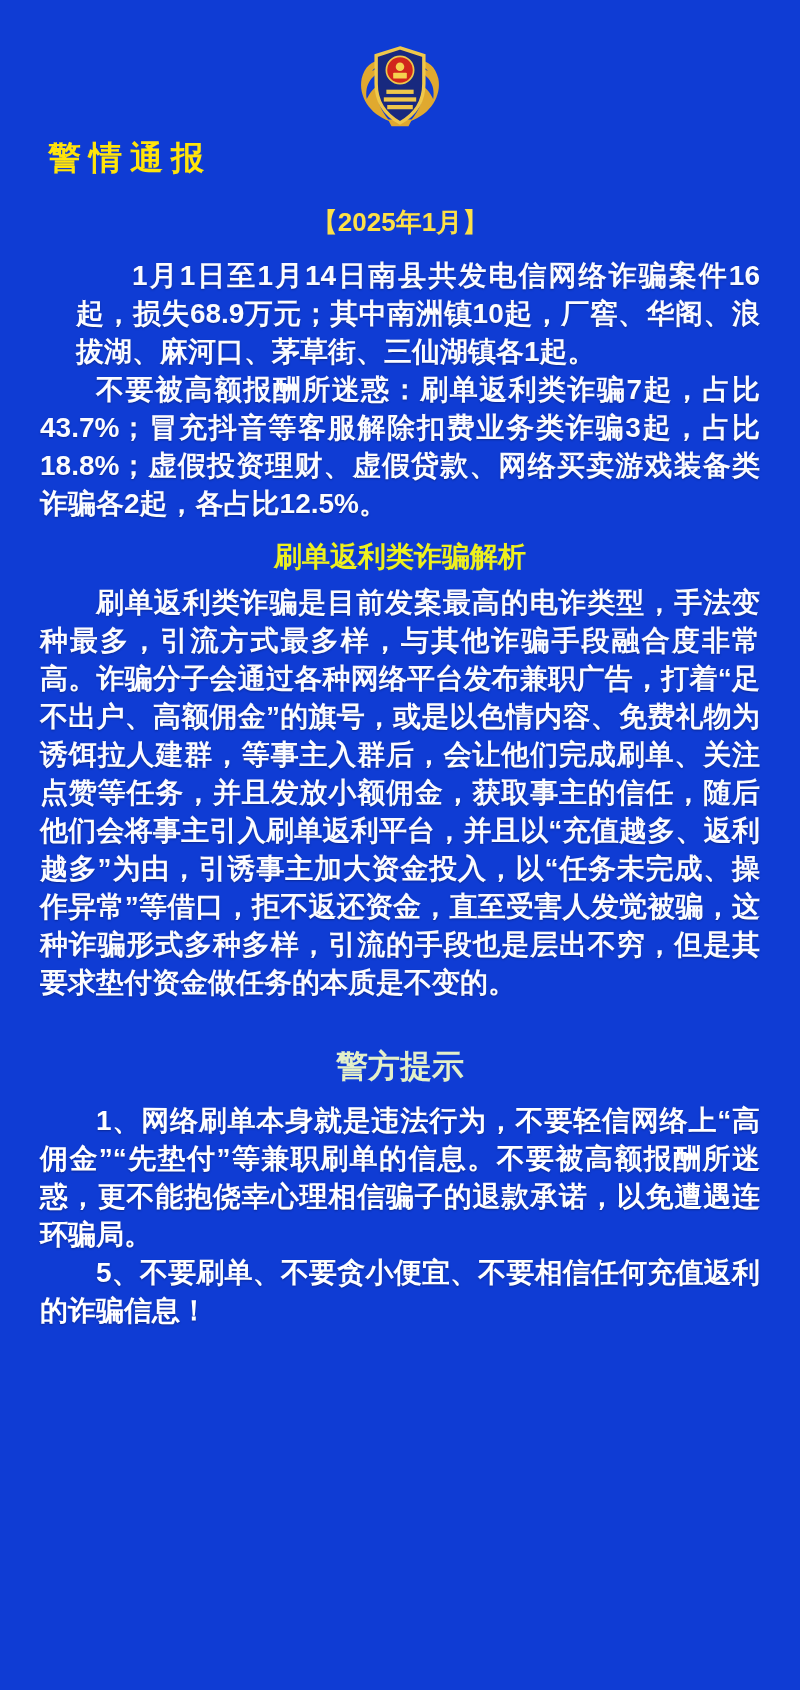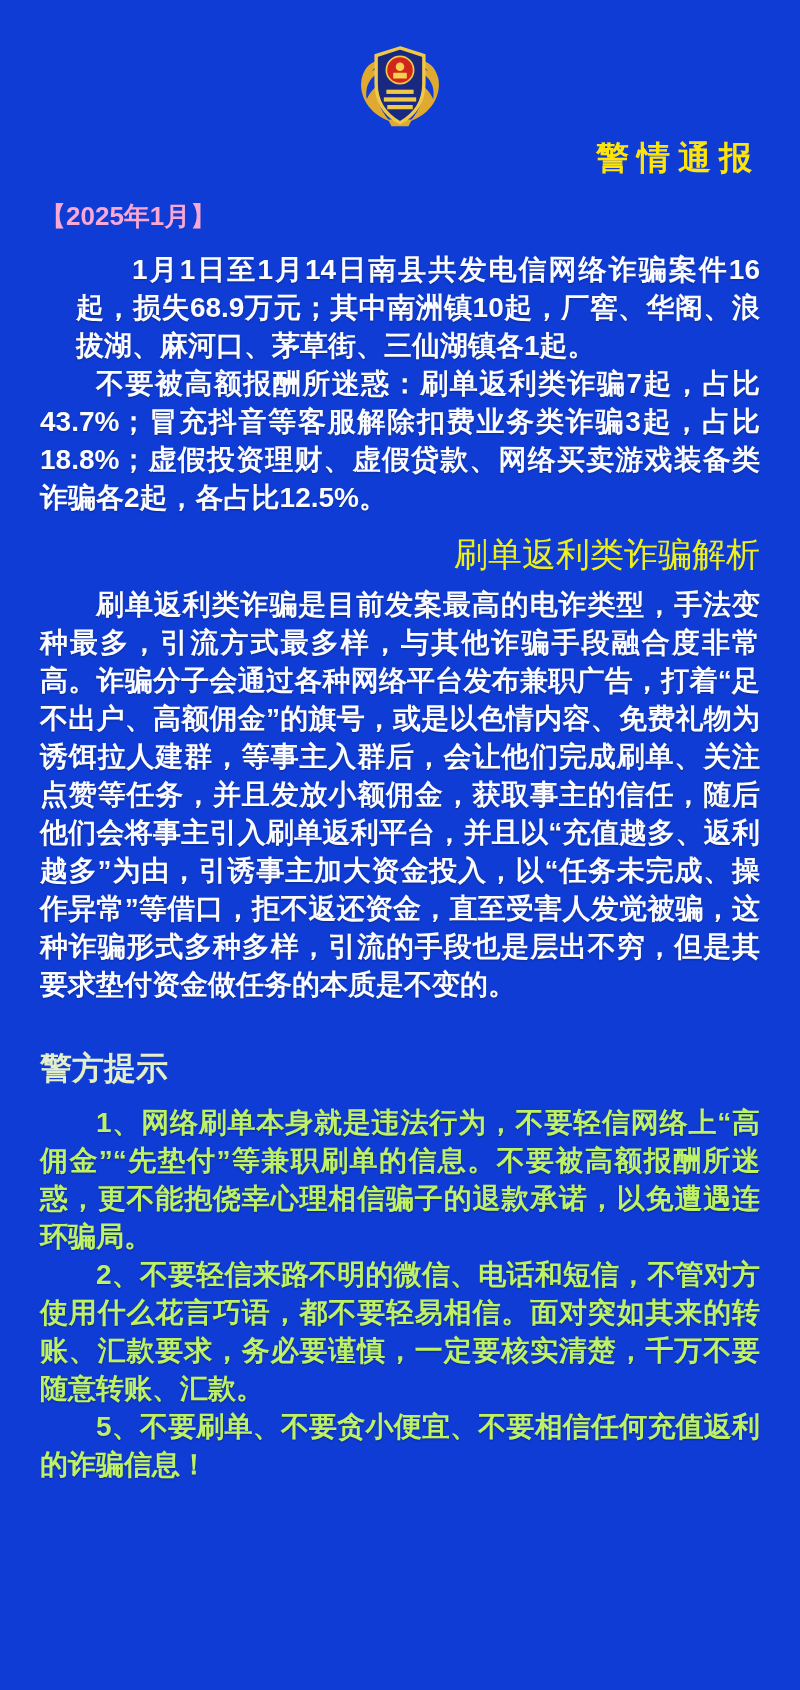--- a/index.html
+++ b/index.html
@@ -19,57 +19,58 @@
     padding: 0 40px;
     position: relative;
   }
   .badge {
     width: 88px;
     height: 92px;
     margin: 36px auto 0 auto;
   }
   .title {
     margin: 8px 0 0 0;
-    text-align: right;
+    text-align: left;
     font-size: 33px;
     letter-spacing: 8px;
     text-indent: 8px;
     color: #ffe40a;
     font-weight: 700;
   }
   .period {
-    margin-top: 18px;
-    text-align: left;
+    margin-top: 24px;
+    text-align: center;
     font-size: 26px;
-    color: #f9a8d4;
+    color: #fde047;
   }
   p.body {
     margin: 0;
     font-size: 28px;
     line-height: 38px;
     text-indent: 2em;
     text-align: justify;
     color: #fbfcff;
     text-shadow: 0 1px 2px rgba(0,0,30,0.35);
   }
   p.first { margin-top: 17px; margin-left: 36px; }
   .h-analysis {
     margin: 15px 0 8px 0;
-    text-align: right;
-    font-size: 34px;
+    text-align: center;
+    font-size: 28px;
     color: #eef01e;
-    font-weight: 400;
+    font-weight: 700;
   }
   .h-tips {
     margin: 43px 0 13px 0;
+    text-align: center;
     font-size: 32px;
     color: #e3efc9;
     font-weight: 700;
   }
-  p.tip { color: #bef264; }
+  p.tip { color: #ffffff; }
 </style>
 </head>
 <body>
 
 <div class="poster">
 
   <div class="badge">
     <svg width="88" height="92" viewBox="0 0 100 108" xmlns="http://www.w3.org/2000/svg">
       <g fill="#e0a92f">
         <path d="M48 36 C30 22 10 28 5 50 C1 70 14 92 38 100 C26 86 21 72 24 58 C15 64 11 74 11 74 C8 56 18 44 32 41 C24 38 17 41 17 41 C26 30 38 29 48 36 Z"></path>
@@ -95,16 +96,15 @@
   <p class="body first">1月1日至1月14日南县共发电信网络诈骗案件16起，损失68.9万元；其中南洲镇10起，厂窖、华阁、浪拔湖、麻河口、茅草街、三仙湖镇各1起。</p>
   <p class="body">不要被高额报酬所迷惑：刷单返利类诈骗7起，占比43.7%；冒充抖音等客服解除扣费业务类诈骗3起，占比18.8%；虚假投资理财、虚假贷款、网络买卖游戏装备类诈骗各2起，各占比12.5%。</p>
 
   <h2 class="h-analysis">刷单返利类诈骗解析</h2>
 
   <p class="body">刷单返利类诈骗是目前发案最高的电诈类型，手法变种最多，引流方式最多样，与其他诈骗手段融合度非常高。诈骗分子会通过各种网络平台发布兼职广告，打着“足不出户、高额佣金”的旗号，或是以色情内容、免费礼物为诱饵拉人建群，等事主入群后，会让他们完成刷单、关注点赞等任务，并且发放小额佣金，获取事主的信任，随后他们会将事主引入刷单返利平台，并且以“充值越多、返利越多”为由，引诱事主加大资金投入，以“任务未完成、操作异常”等借口，拒不返还资金，直至受害人发觉被骗，这种诈骗形式多种多样，引流的手段也是层出不穷，但是其要求垫付资金做任务的本质是不变的。</p>
 
   <h2 class="h-tips">警方提示</h2>
 
   <p class="body tip">1、网络刷单本身就是违法行为，不要轻信网络上“高佣金”“先垫付”等兼职刷单的信息。不要被高额报酬所迷惑，更不能抱侥幸心理相信骗子的退款承诺，以免遭遇连环骗局。</p>
-  <p class="body tip">2、不要轻信来路不明的微信、电话和短信，不管对方使用什么花言巧语，都不要轻易相信。面对突如其来的转账、汇款要求，务必要谨慎，一定要核实清楚，千万不要随意转账、汇款。</p>
   <p class="body tip">5、不要刷单、不要贪小便宜、不要相信任何充值返利的诈骗信息！</p>
 
 </div>
 
 </body></html>

